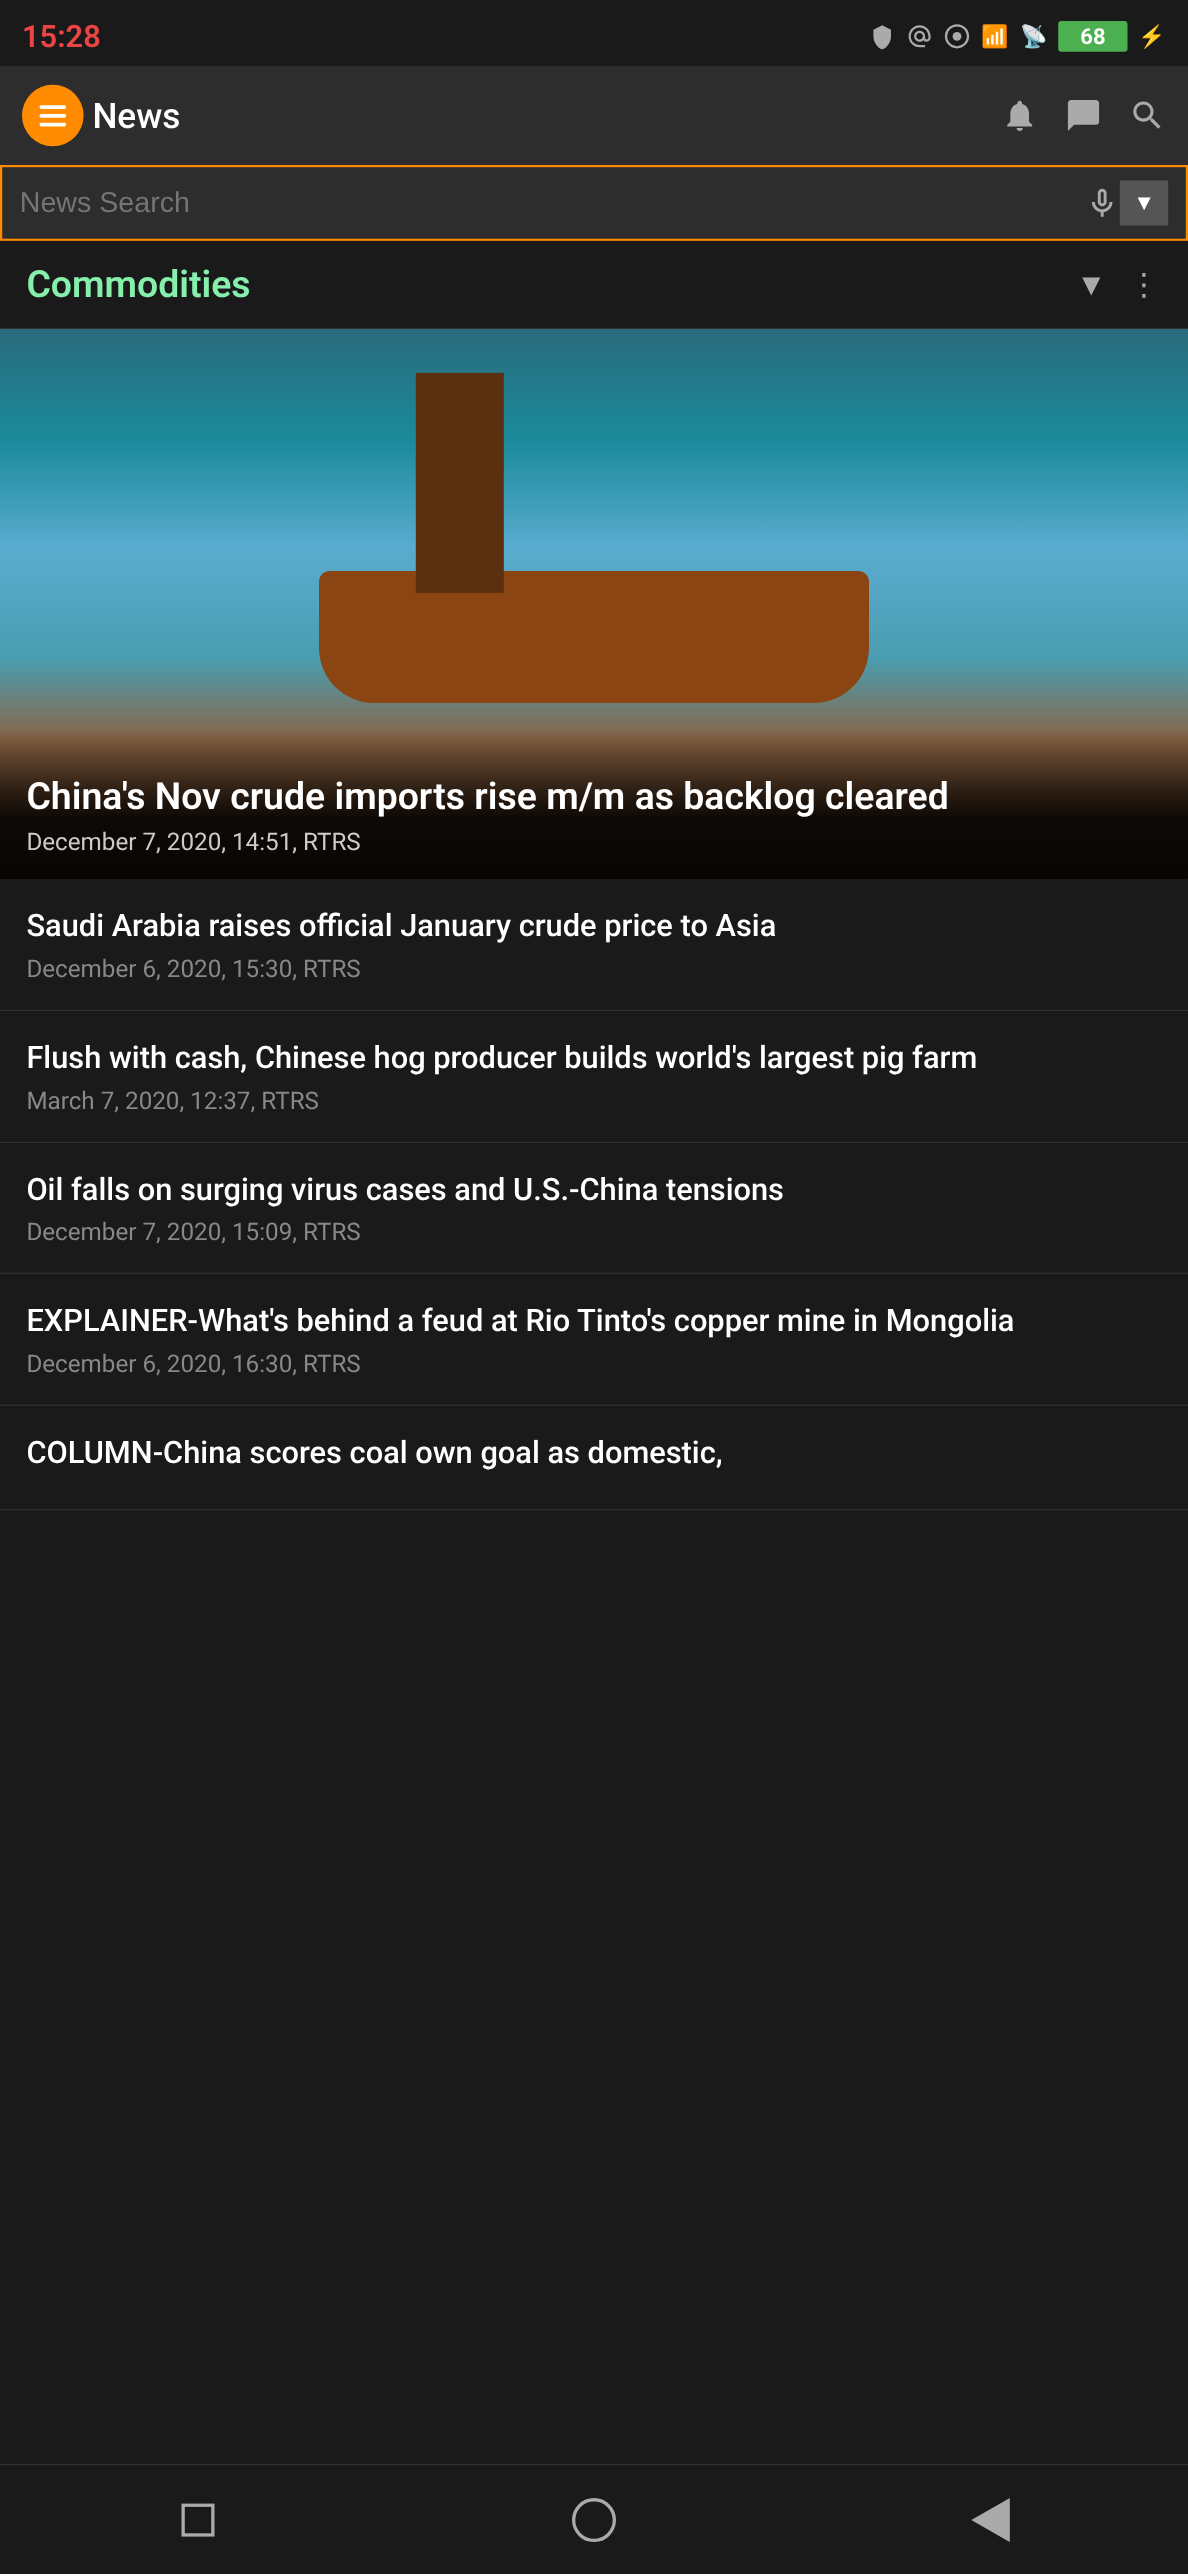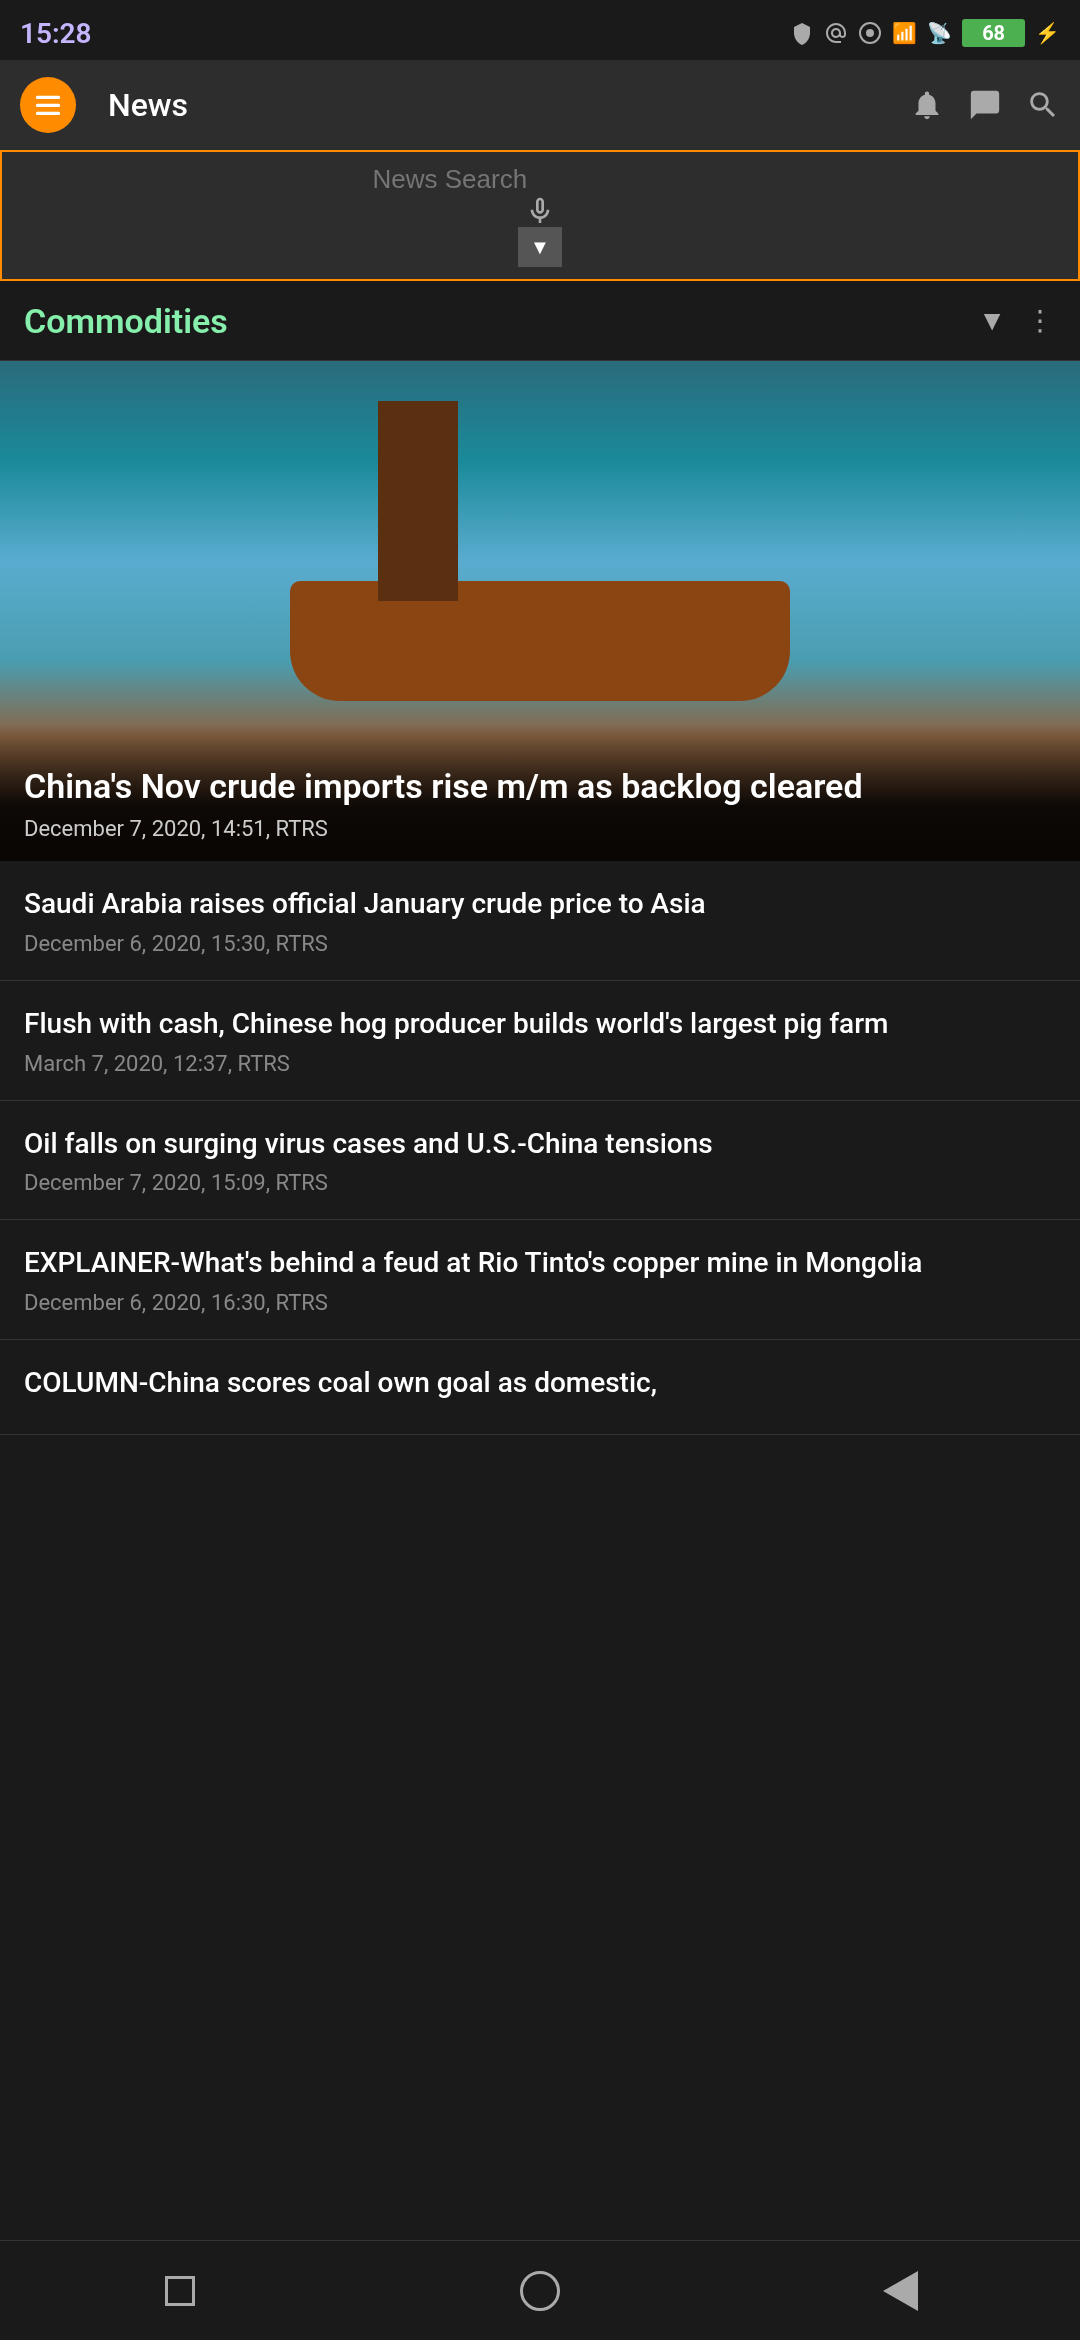--- a/index.html
+++ b/index.html
@@ -21,21 +21,21 @@
       background: #1a1a1a;
       display: flex;
       justify-content: space-between;
       align-items: center;
       padding: 14px 20px 8px;
       height: 60px;
     }
     .status-time {
       font-size: 28px;
       font-weight: 600;
-      color: #c4b5fd;
+      color: #ef4444;
     }
     .status-icons {
       display: flex;
       align-items: center;
       gap: 10px;
     }
     .status-icons span {
       color: #fff;
       font-size: 20px;
     }
@@ -48,21 +48,21 @@
       font-weight: bold;
     }
 
     
     .app-bar {
       background: #2d2d2d;
       display: flex;
       align-items: center;
       padding: 16px 20px;
       height: 90px;
-      gap: 32px;
+      gap: 8px;
     }
     .app-logo {
       width: 56px;
       height: 56px;
       background: #ff8c00;
       border-radius: 50%;
       display: flex;
       align-items: center;
       justify-content: center;
       flex-shrink: 0;
@@ -89,21 +89,20 @@
     }
 
     
     .search-bar {
       background: #2d2d2d;
       padding: 12px 16px;
       display: flex;
       align-items: center;
       border: 2px solid #ff8c00;
       margin: 0;
-      flex-direction: column;
     }
     .search-input {
       flex: 1;
       background: transparent;
       border: none;
       outline: none;
       color: #999;
       font-size: 26px;
     }
     .search-icons {

